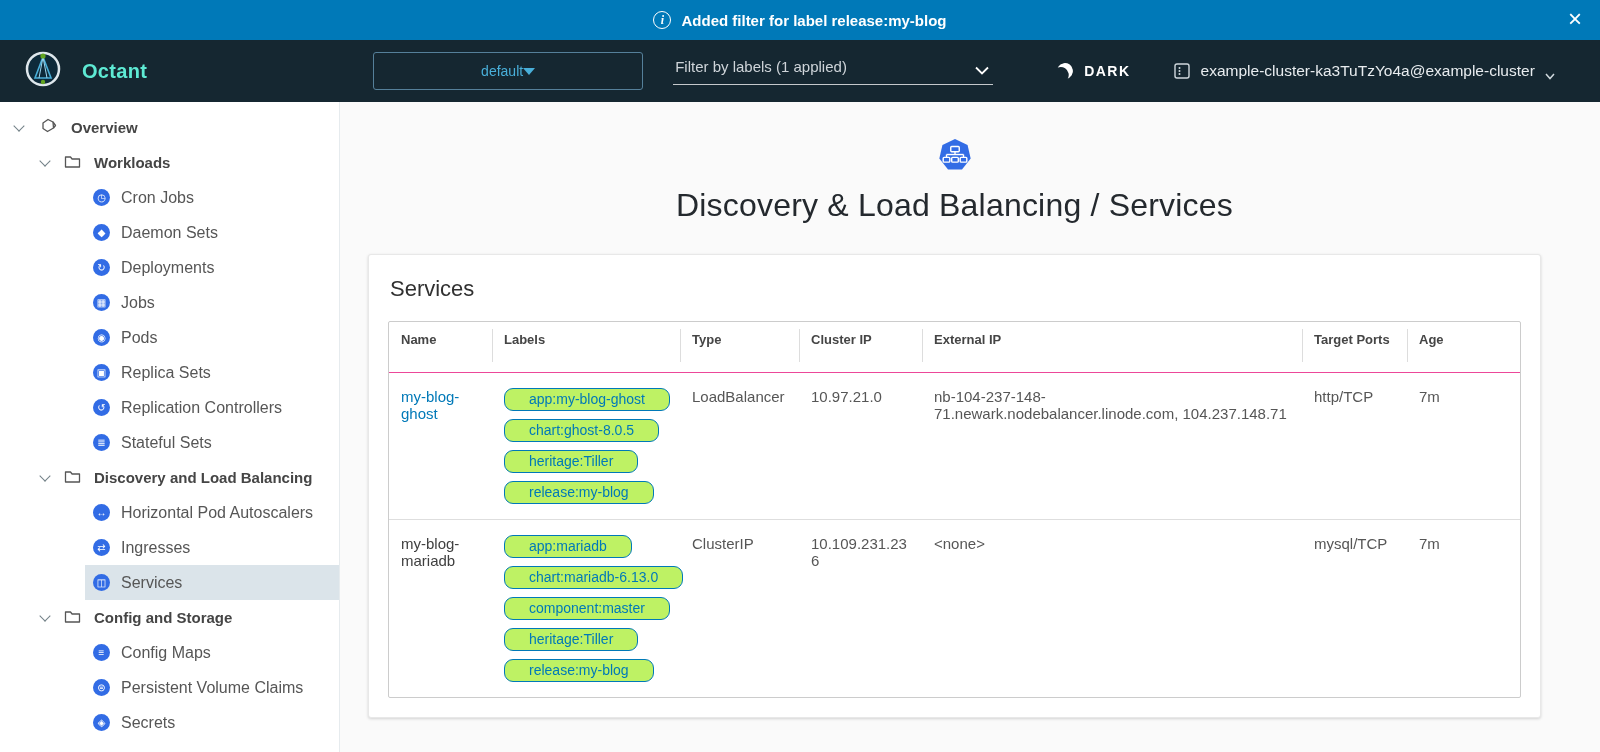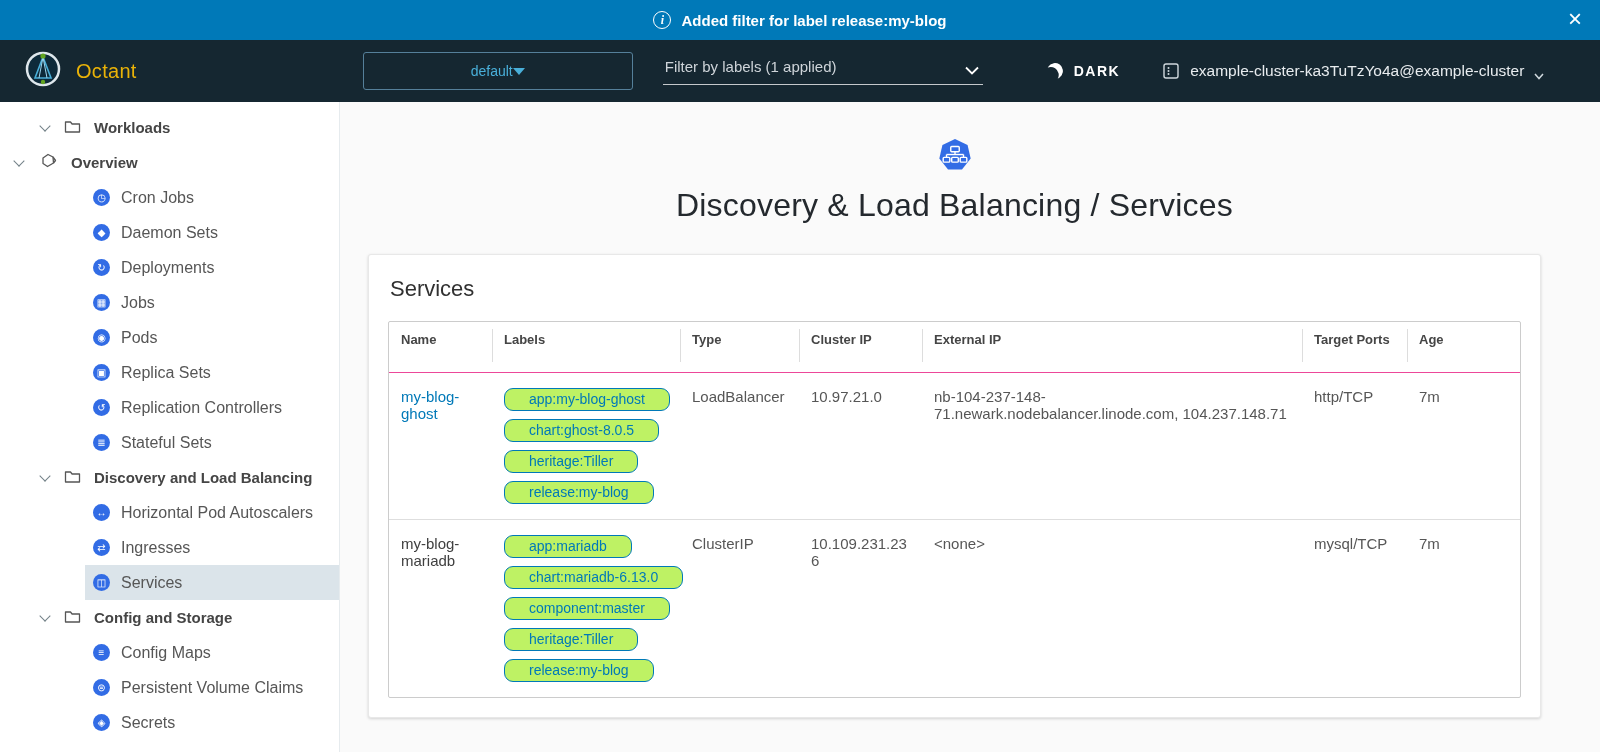--- a/index.html
+++ b/index.html
@@ -11,21 +11,21 @@
            justify-content:center; position:relative; font-size:15px; font-weight:600; }
   .info-icon { width:18px; height:18px; border:1.5px solid #fff; border-radius:50%;
                display:flex; align-items:center; justify-content:center; font-size:12px;
                font-family:"Liberation Serif", serif; font-style:italic; margin-right:10px; flex:none; }
   .notif-close { position:absolute; right:18px; top:4px; font-size:24px; font-weight:300;
                  color:#fff; cursor:pointer; line-height:30px; }
 
   
   .hdr { height:62px; background:#152731; display:flex; align-items:center; color:#fff; }
   .logo { margin-left:24px; flex:none; }
-  .app-name { font-size:20px; font-weight:400; margin-left:14px; color:#eab308; letter-spacing:.3px; }
+  .app-name { font-size:20px; font-weight:700; margin-left:20px; color:#5eead4; letter-spacing:.3px; }
   .ns-select { margin-left:226px; width:270px; height:38px; border:1px solid #55809a; border-radius:3px;
                display:flex; align-items:center; justify-content:center; padding:0 14px;
                color:#49afd9; font-size:14px; cursor:pointer; }
   .ns-caret { width:0; height:0; border-left:6px solid transparent; border-right:6px solid transparent;
               border-top:7px solid #49afd9; }
   .label-filter { margin-left:30px; width:320px; display:flex; align-items:flex-end;
                   justify-content:space-between; color:#ced4d9; font-size:15px;
                   border-bottom:1px solid rgba(255,255,255,.75); padding:0 4px 9px 2px; cursor:pointer; }
   .theme-toggle { margin-left:64px; display:flex; align-items:center; gap:11px; cursor:pointer; }
   .moon { width:16px; height:16px; border-radius:50%; box-shadow:inset -5px 3px 0 0 #fff; transform:rotate(-12deg); }
@@ -136,39 +136,39 @@
     <svg width="10" height="7" viewBox="0 0 10 7">
       <polyline points="1,1 5,5.5 9,1" fill="none" stroke="#cfd8dd" stroke-width="1.5"></polyline>
     </svg>
   </div>
 </div>
 
 <div class="body-wrap">
 
   <div class="sidebar">
 
-    <div class="nav-row nav-section">
-      <span class="chev"></span>
-      <span class="folder-icon">
-        <svg width="17" height="15" viewBox="0 0 17 15">
-          <path d="M1.5 3 h5 l1.6 2 h7.4 v8 h-14 Z" fill="none" stroke="#565656" stroke-width="1.3" stroke-linejoin="round"></path>
-        </svg>
-      </span>
-      <span class="nav-label">Workloads</span>
-    </div>
-
     <div class="nav-row nav-root">
       <span class="chev"></span>
       <span class="root-icon">
         <svg width="18" height="18" viewBox="0 0 18 18">
           <path d="M3 6 L8 2.5 L13 5 L13.5 11 L7.5 14.5 L3 11.5 Z" fill="none" stroke="#565656" stroke-width="1.3" stroke-linejoin="round"></path>
           <path d="M13 5 L15.5 8.5 L13.5 11" fill="none" stroke="#565656" stroke-width="1.3" stroke-linejoin="round"></path>
         </svg>
       </span>
       <span class="nav-label">Overview</span>
+    </div>
+
+    <div class="nav-row nav-section">
+      <span class="chev"></span>
+      <span class="folder-icon">
+        <svg width="17" height="15" viewBox="0 0 17 15">
+          <path d="M1.5 3 h5 l1.6 2 h7.4 v8 h-14 Z" fill="none" stroke="#565656" stroke-width="1.3" stroke-linejoin="round"></path>
+        </svg>
+      </span>
+      <span class="nav-label">Workloads</span>
     </div>
 
     <div class="nav-leaf">
       <span class="res-icon">◷</span>
       <span class="nav-label">Cron Jobs</span>
     </div>
     <div class="nav-leaf">
       <span class="res-icon">◆</span>
       <span class="nav-label">Daemon Sets</span>
     </div>

